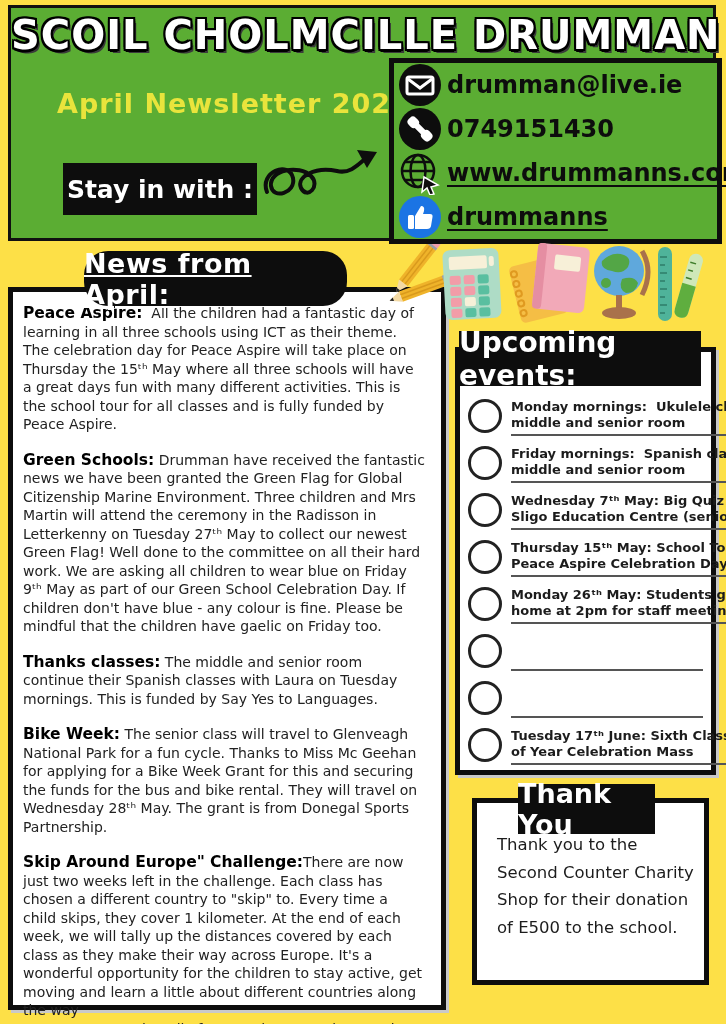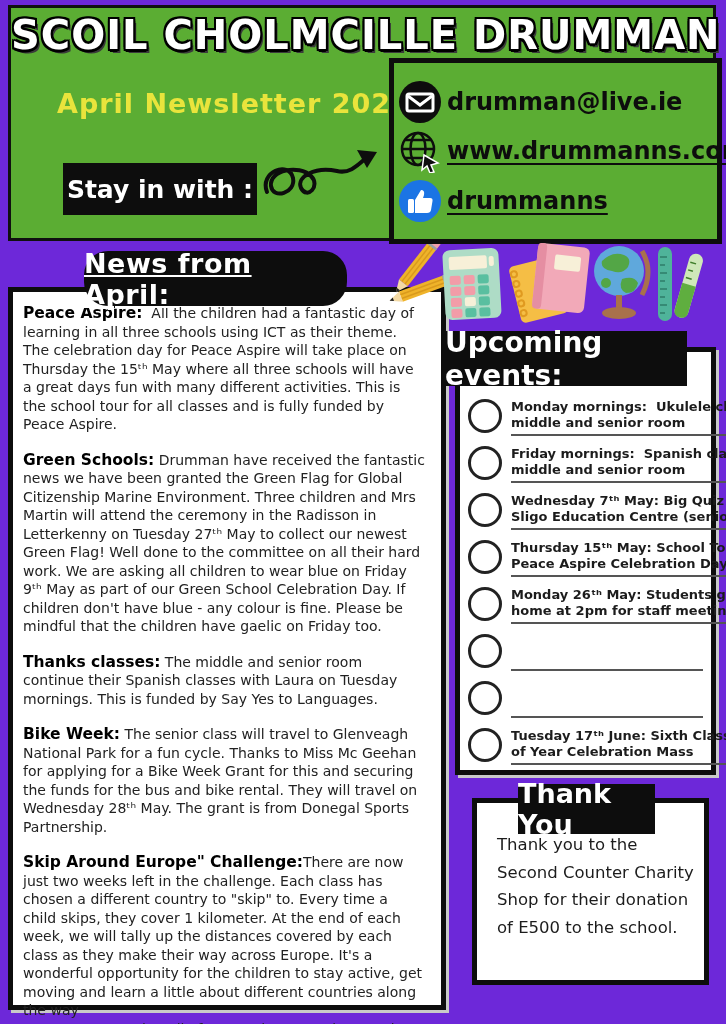--- a/index.html
+++ b/index.html
@@ -1,18 +1,18 @@
 <!DOCTYPE html>
 <html><head>
 <meta charset="utf-8">
 <style>
   * { margin:0; padding:0; box-sizing:border-box; }
   html,body { background:#fff; }
   .page {
-    position:relative; width:726px; height:1024px; background:#6d28d9;
+    position:relative; width:726px; height:1024px; background:#fde047;
     font-family:"DejaVu Sans", sans-serif; overflow:hidden;
   }
 
   
   .header {
     position:absolute; left:8px; top:5px; width:708px; height:236px;
     background:#5bad33; border:3px solid #101010;
   }
   .title {
     position:absolute; left:0; top:4px; width:100%; text-align:center;
@@ -28,21 +28,21 @@
   .stay-box {
     position:absolute; left:52px; top:155px; width:194px; height:52px;
     background:#0d0d0d; color:#fff; display:flex; align-items:center; justify-content:center;
     font-size:25px; font-weight:bold;
   }
   .squiggle { position:absolute; left:246px; top:138px; width:126px; height:66px; }
 
   .contact {
     position:absolute; left:378px; top:50px; width:333px; height:186px;
     background:#5bad33; border:5px solid #0d0d0d;
-    display:flex; flex-direction:column; justify-content:space-between; padding:16px 4px;
+    display:flex; flex-direction:column; justify-content:space-between; padding:0 4px;
   }
   .c-row { display:flex; align-items:center; gap:5px; height:45px; }
   .c-ico { width:44px; height:44px; flex:0 0 44px; }
   .c-txt { font-size:24px; font-weight:bold; color:#0d0d0d; white-space:nowrap; }
   .c-link { text-decoration:underline; text-underline-offset:4px; text-decoration-thickness:2px; }
 
   
   .decor { position:absolute; z-index:5; }
 
   
@@ -56,21 +56,21 @@
     position:absolute; left:8px; top:287px; width:438px; height:723px;
     background:#fff; border:5px solid #0d0d0d; box-shadow:3px 3px 0 #c9c9c9;
     padding:12px 16px 0 10px; z-index:4;
   }
   .section { margin-bottom:17px; font-size:14px; line-height:18.5px; color:#222; }
   .section b { font-size:15.5px; color:#000; }
   .sec-body { white-space:pre-line; }
 
   
   .events-badge {
-    position:absolute; left:445px; top:331px; width:242px; height:55px; z-index:6;
+    position:absolute; left:459px; top:331px; width:242px; height:55px; z-index:6;
     background:#0d0d0d; color:#fff; display:flex; align-items:center; justify-content:center;
     font-size:28px; font-weight:bold;
   }
   .events-box {
     position:absolute; left:455px; top:347px; width:261px; height:428px;
     background:#fff; border:5px solid #0d0d0d; box-shadow:3px 3px 0 #c9c9c9; z-index:4;
     padding:40px 8px 0 8px;
   }
   .ev-row { display:flex; align-items:center; gap:9px; height:47px; }
   .ev-circle {
@@ -112,20 +112,31 @@
     </svg>
 
     <div class="contact">
       <div class="c-row">
         <svg class="c-ico" viewBox="0 0 44 44">
           <circle cx="22" cy="22" r="21" fill="#0d0d0d"></circle>
           <rect x="9" y="14" width="26" height="17" rx="2" fill="none" stroke="#fff" stroke-width="3"></rect>
           <path d="M10 16 L22 25 L34 16" fill="none" stroke="#fff" stroke-width="3"></path>
         </svg>
         <span class="c-txt">drumman@live.ie</span>
+      </div>
+      <div class="c-row">
+        <svg class="c-ico" viewBox="0 0 44 44">
+          <circle cx="22" cy="22" r="21" fill="#0d0d0d"></circle>
+          <g transform="translate(22,22) rotate(-45)" fill="#fff">
+            <rect x="-5" y="-15" width="10" height="11" rx="4"></rect>
+            <rect x="-5" y="4" width="10" height="11" rx="4"></rect>
+            <rect x="-3" y="-8" width="6" height="16"></rect>
+          </g>
+        </svg>
+        <span class="c-txt">0749151430</span>
       </div>
       <div class="c-row">
         <svg class="c-ico" viewBox="0 0 44 44">
           <circle cx="20" cy="20" r="16" fill="none" stroke="#0d0d0d" stroke-width="2.5"></circle>
           <ellipse cx="20" cy="20" rx="7.5" ry="16" fill="none" stroke="#0d0d0d" stroke-width="2.5"></ellipse>
           <line x1="4" y1="20" x2="36" y2="20" stroke="#0d0d0d" stroke-width="2.5"></line>
           <line x1="6.5" y1="11" x2="33.5" y2="11" stroke="#0d0d0d" stroke-width="2.5"></line>
           <line x1="6.5" y1="29" x2="33.5" y2="29" stroke="#0d0d0d" stroke-width="2.5"></line>
           <path d="M26 26 L40 34 L33 36 L36 43 L32 44 L29 37 L24 41 Z" fill="#0d0d0d" stroke="#fff" stroke-width="1.5"></path>
         </svg>

